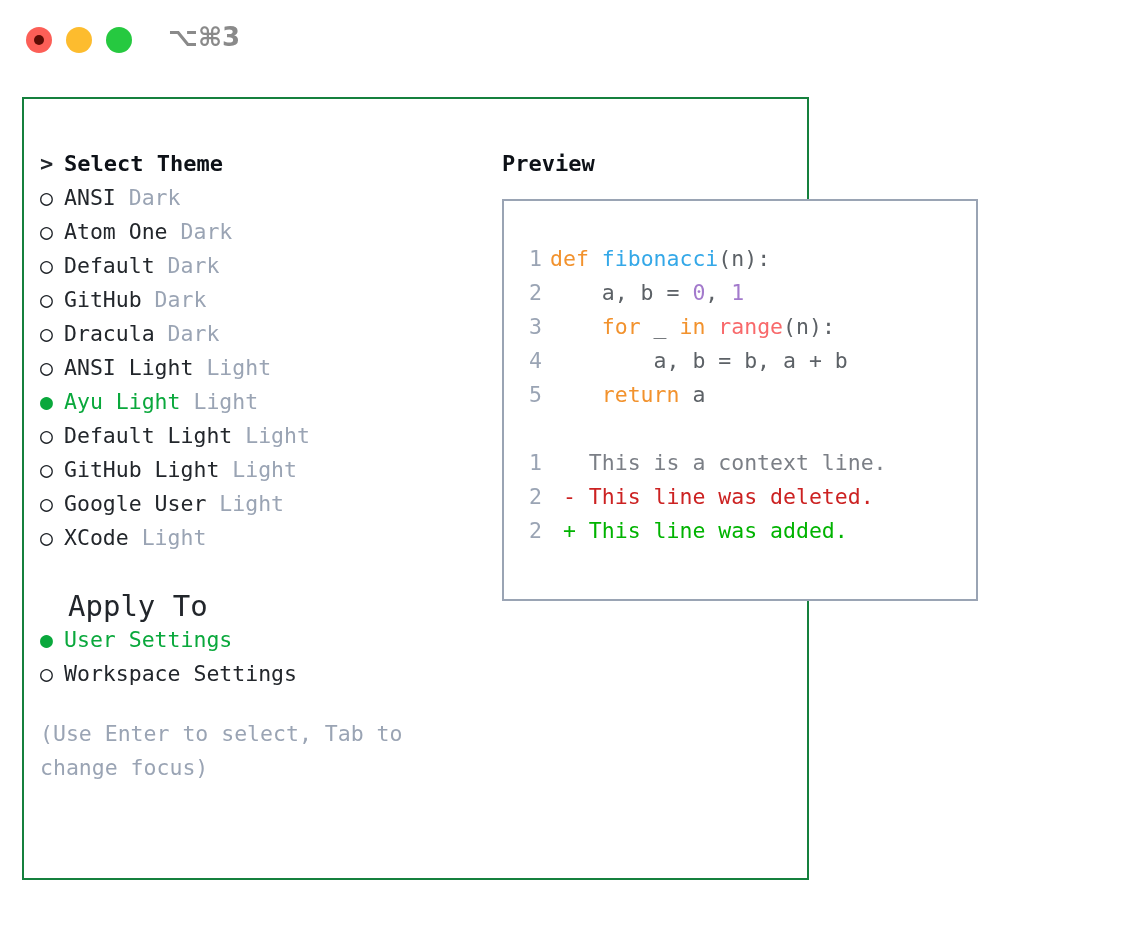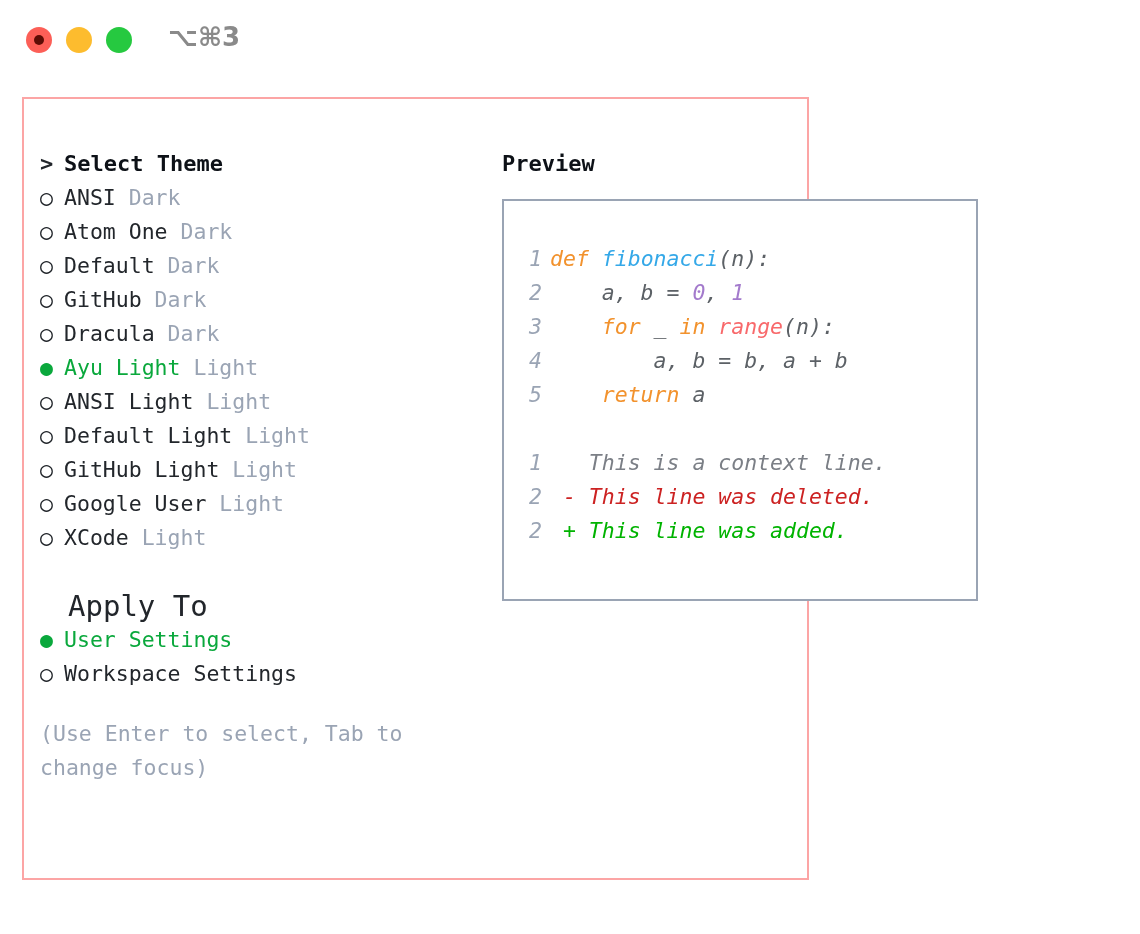--- a/index.html
+++ b/index.html
@@ -53,21 +53,21 @@
     color: #8a8a8a;
     letter-spacing: 0px;
     font-family: "DejaVu Sans", "Liberation Sans", sans-serif;
   }
 
   
   #panel {
     position: absolute;
     left: 22px; top: 97px;
     width: 787px; height: 783px;
-    border: 2px solid #fca5a5;
+    border: 2px solid #15803d;
     border-radius: 0;
     box-sizing: border-box;
     background: #ffffff;
   }
 
   
   #left-col {
     position: absolute;
     left: 16px; top: 48px;
     width: 430px;
@@ -125,21 +125,20 @@
     line-height: 34px;
     margin-bottom: 18px;
   }
   #code-box {
     width: 476px;
     height: 402px;
     border: 2px solid #9aa4b4;
     box-sizing: border-box;
     background: #ffffff;
     padding: 41px 4px 0 0;
-    font-style: italic;
   }
   .cline {
     height: 34px;
     line-height: 34px;
     font-size: 21.5px;
     white-space: pre;
     color: #5c6166;
   }
   .ln {
     display: inline-block;
@@ -177,22 +176,22 @@
       <div class="row hdr">
         <span class="marker">&gt;</span><span>Select Theme</span>
       </div>
 
       <div id="theme-list">
           <div class="row"><span class="marker">○</span><span>ANSI </span><span class="mode">Dark</span></div>
           <div class="row"><span class="marker">○</span><span>Atom One </span><span class="mode">Dark</span></div>
           <div class="row"><span class="marker">○</span><span>Default </span><span class="mode">Dark</span></div>
           <div class="row"><span class="marker">○</span><span>GitHub </span><span class="mode">Dark</span></div>
           <div class="row"><span class="marker">○</span><span>Dracula </span><span class="mode">Dark</span></div>
+          <div class="row"><span class="marker">○</span><span>ANSI Light </span><span class="mode">Light</span></div>
           <div class="row sel"><span class="marker">●</span><span>Ayu Light </span><span class="mode">Light</span></div>
-          <div class="row"><span class="marker">○</span><span>ANSI Light </span><span class="mode">Light</span></div>
           <div class="row"><span class="marker">○</span><span>Default Light </span><span class="mode">Light</span></div>
           <div class="row"><span class="marker">○</span><span>GitHub Light </span><span class="mode">Light</span></div>
           <div class="row"><span class="marker">○</span><span>Google User </span><span class="mode">Light</span></div>
           <div class="row"><span class="marker">○</span><span>XCode </span><span class="mode">Light</span></div>
         </div>
 
       <div class="spacer-sm"></div>
 
       <div class="group-label">Apply To</div>
 

